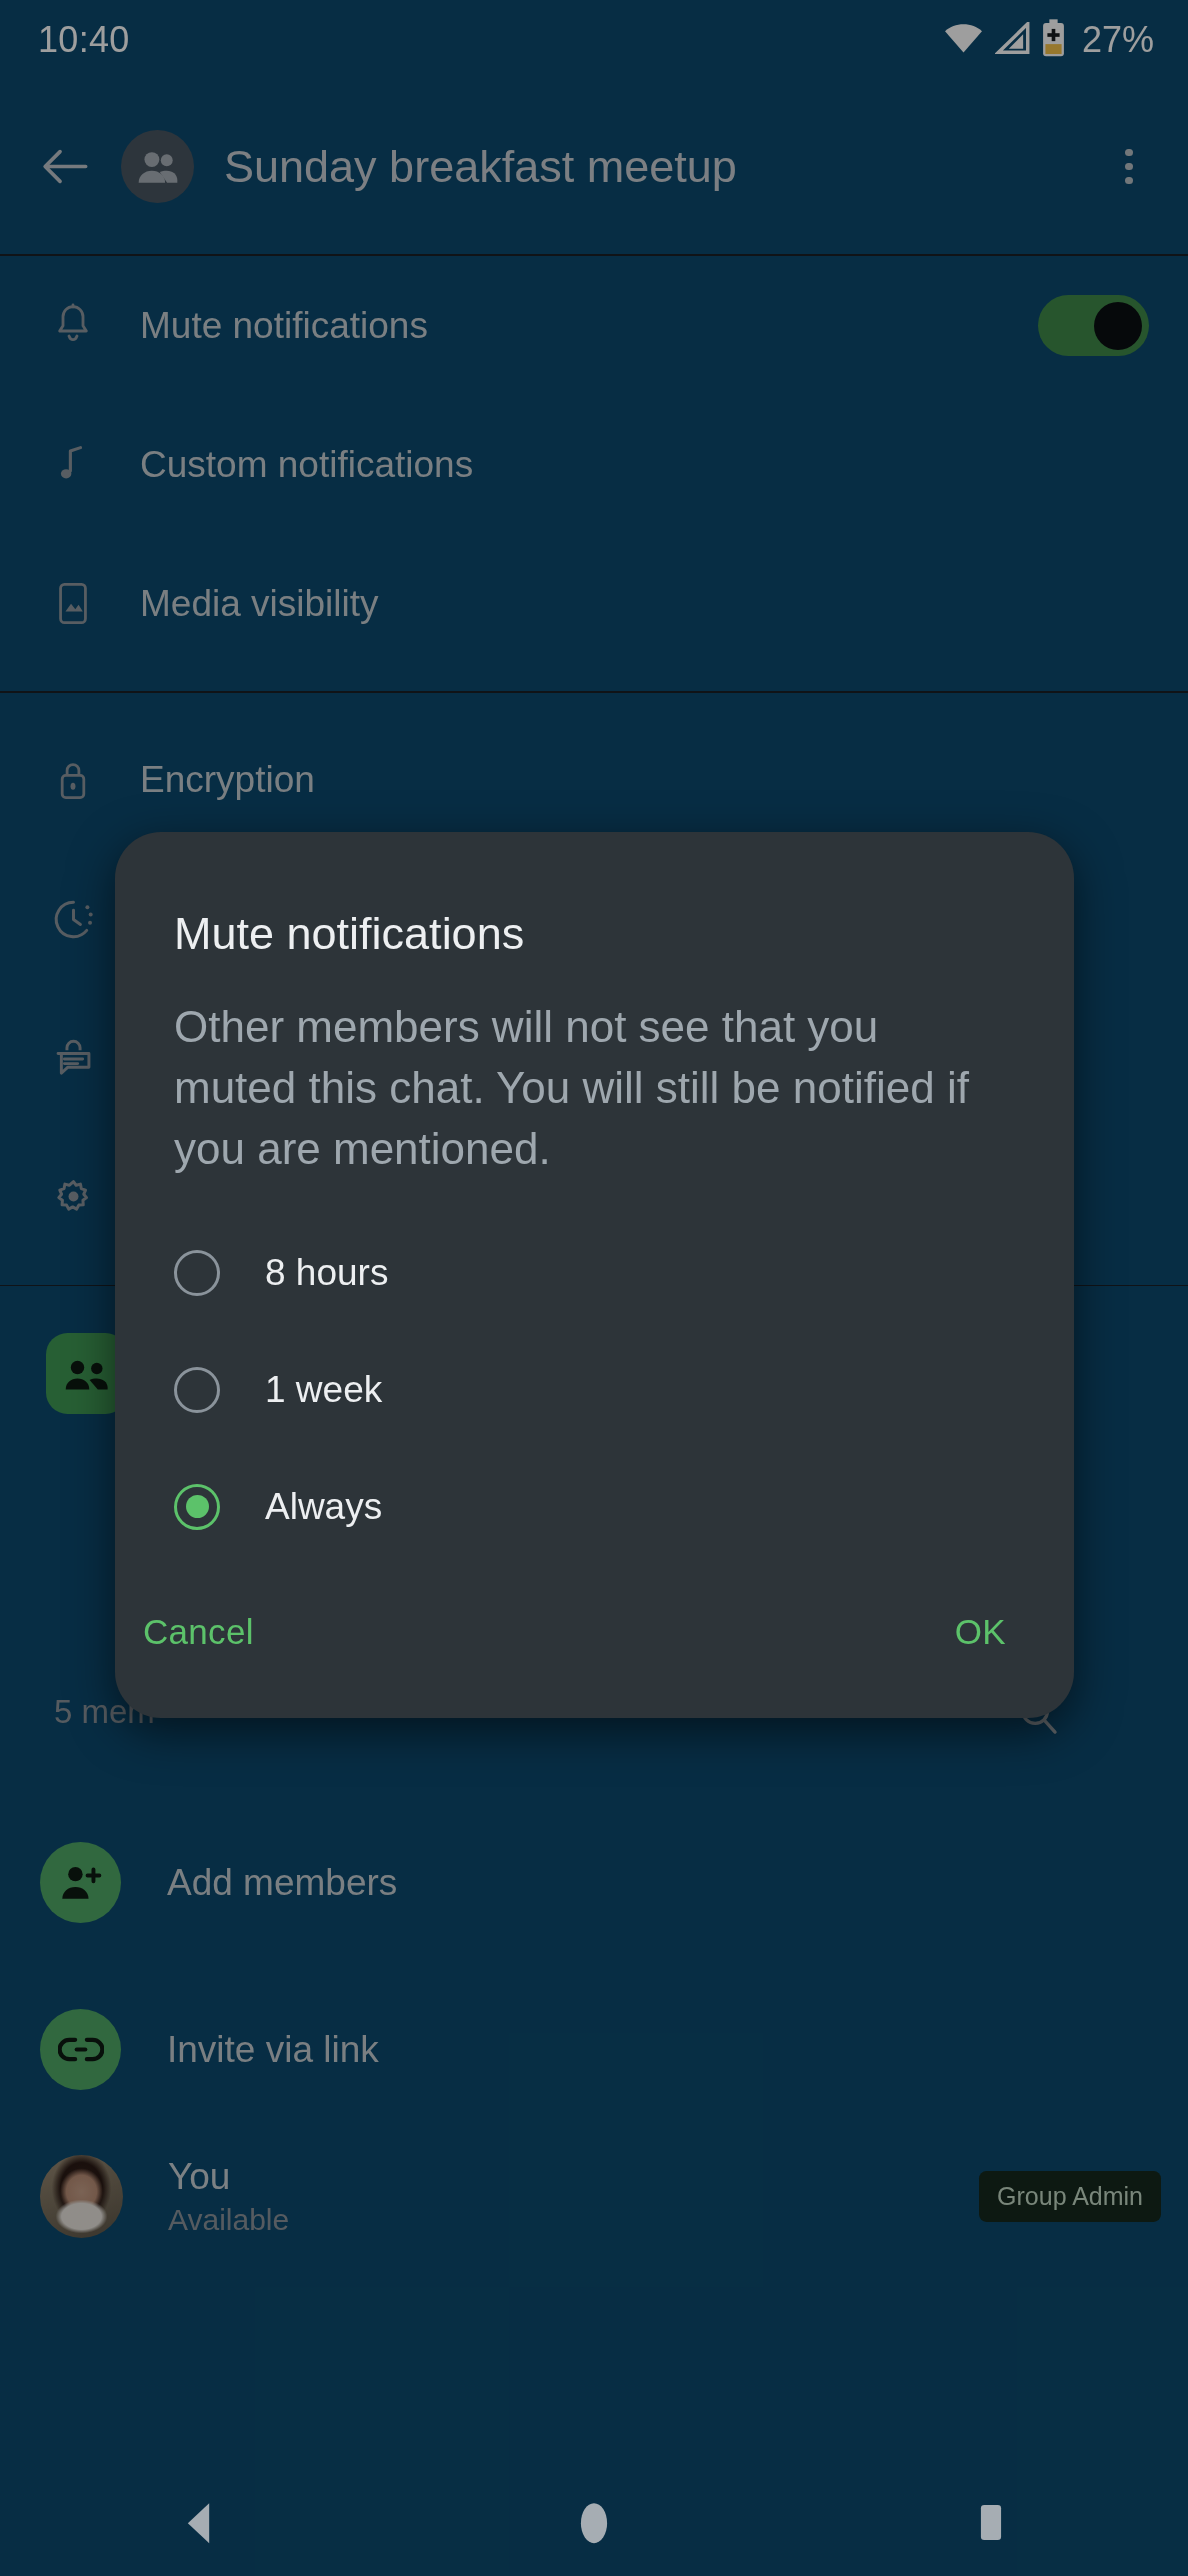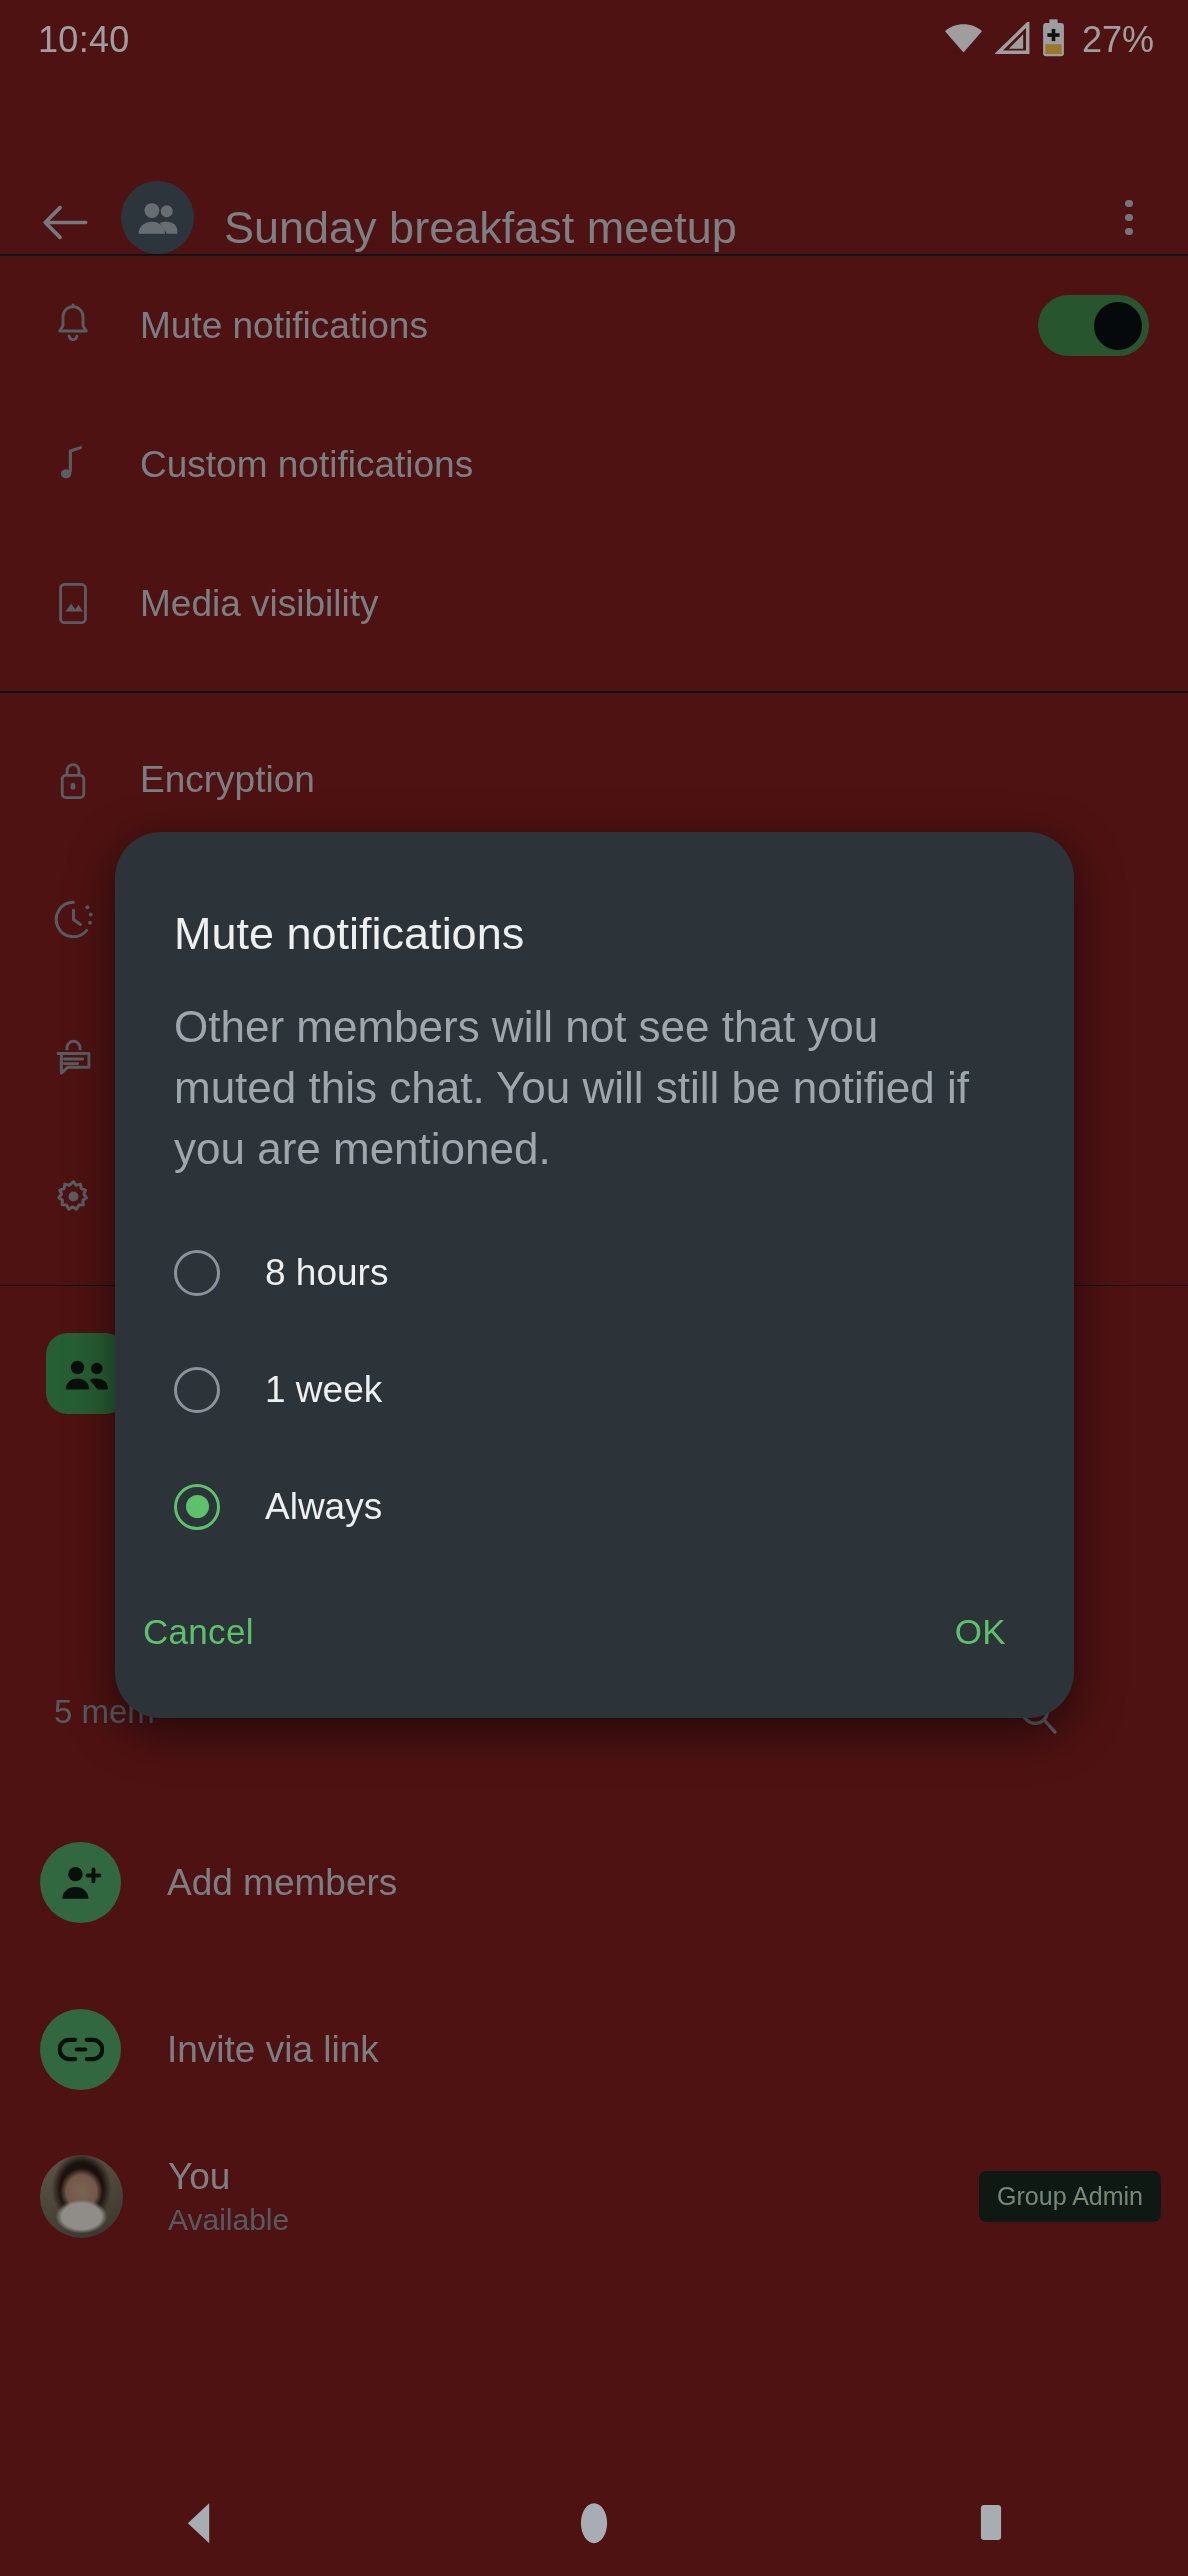--- a/index.html
+++ b/index.html
@@ -2,36 +2,36 @@
 <html style="font-size:13.2px"><head>
 <meta charset="utf-8">
 <style>
   * { margin:0; padding:0; box-sizing:border-box; }
   html, body {
     width:1189px; height:2576px;
     background:#0B0F12;
     font-family:"Liberation Sans", sans-serif;
     overflow:hidden;
   }
-  .screen { position:relative; width:1189px; height:2576px; background:#7f1d1d; }
+  .screen { position:relative; width:1189px; height:2576px; background:#0c4a6e; }
 
   
   .statusbar {
     position:absolute; top:0; left:0; width:1189px; height:79px;
     display:flex; align-items:center; justify-content:space-between;
     padding:0 35px 0 38px;
   }
   .status-time { color:#FFFFFF; font-size:36px; font-weight:500; letter-spacing:0.3px; }
   .status-right { display:flex; align-items:center; gap:10.7px; }
   .status-pct { color:#FFFFFF; font-size:36px; font-weight:500; margin-left:5px; }
 
   
   .appbar {
     position:absolute; top:79px; left:0; width:1189px; height:175px;
-    display:flex; align-items:flex-end; padding:0 31px 0 33px;
+    display:flex; align-items:center; padding:0 31px 0 33px;
   }
   .back-btn { width:63px; height:63px; display:flex; align-items:center; justify-content:center; flex:0 0 auto; }
   .group-avatar {
     width:73px; height:73px; border-radius:50%;
     background:#4A5662; margin-left:25px; flex:0 0 auto;
     display:flex; align-items:center; justify-content:center;
   }
   .appbar-title {
     color:#C8CED3; font-size:45px; font-weight:400;
     margin-left:30px; white-space:nowrap; flex:1 1 auto;

